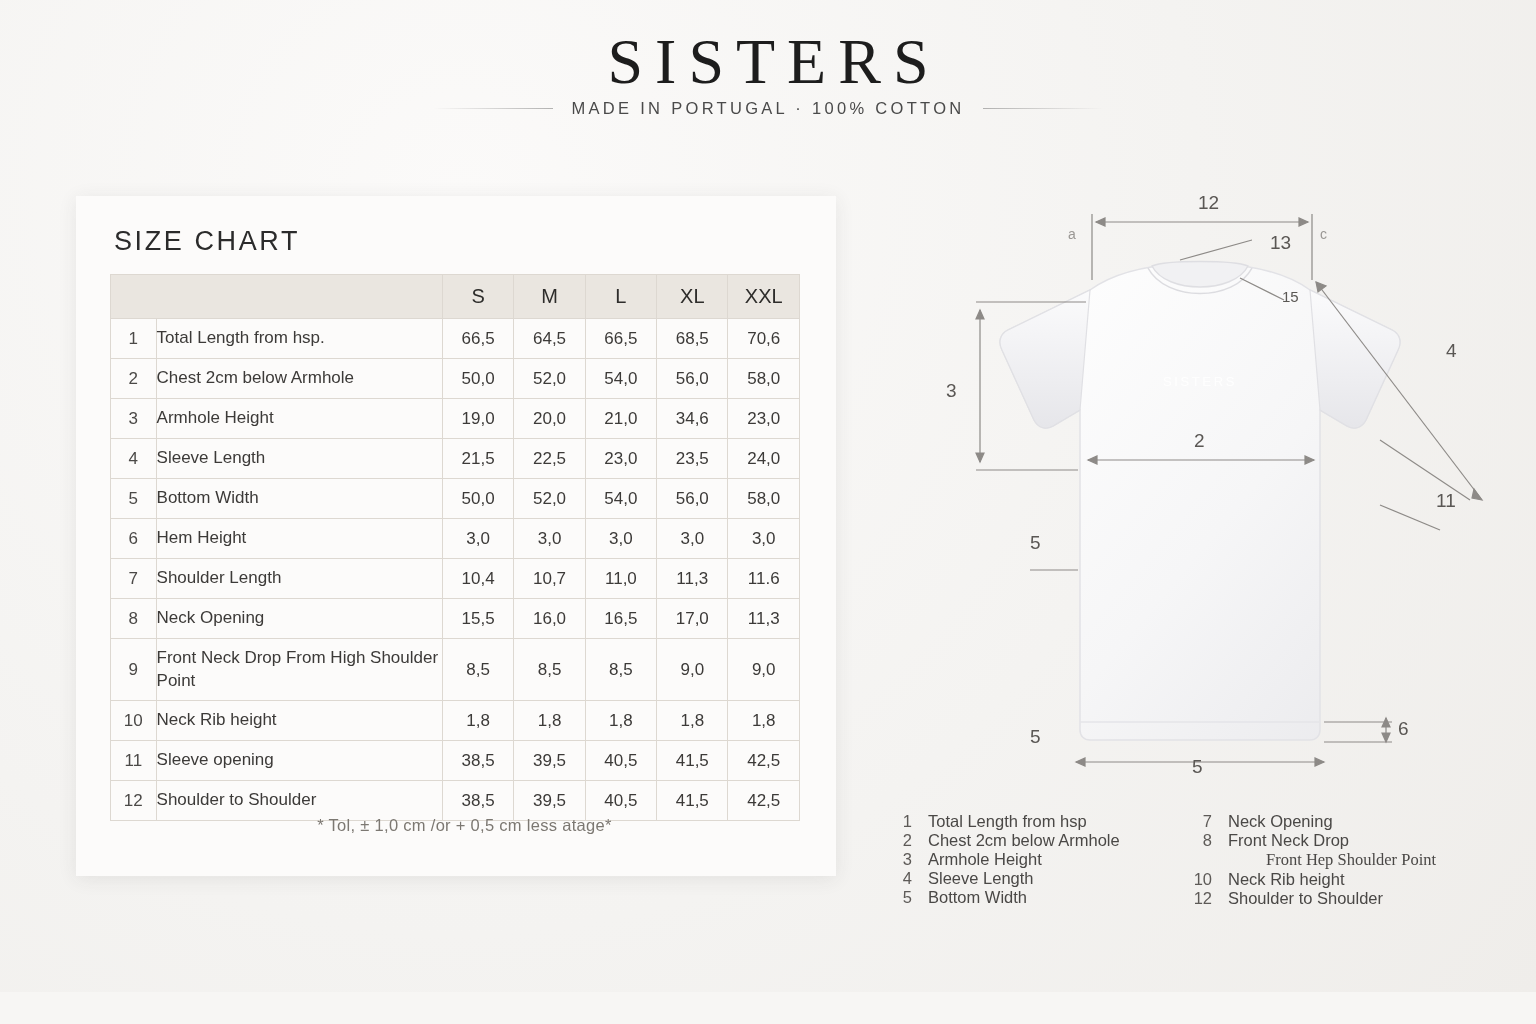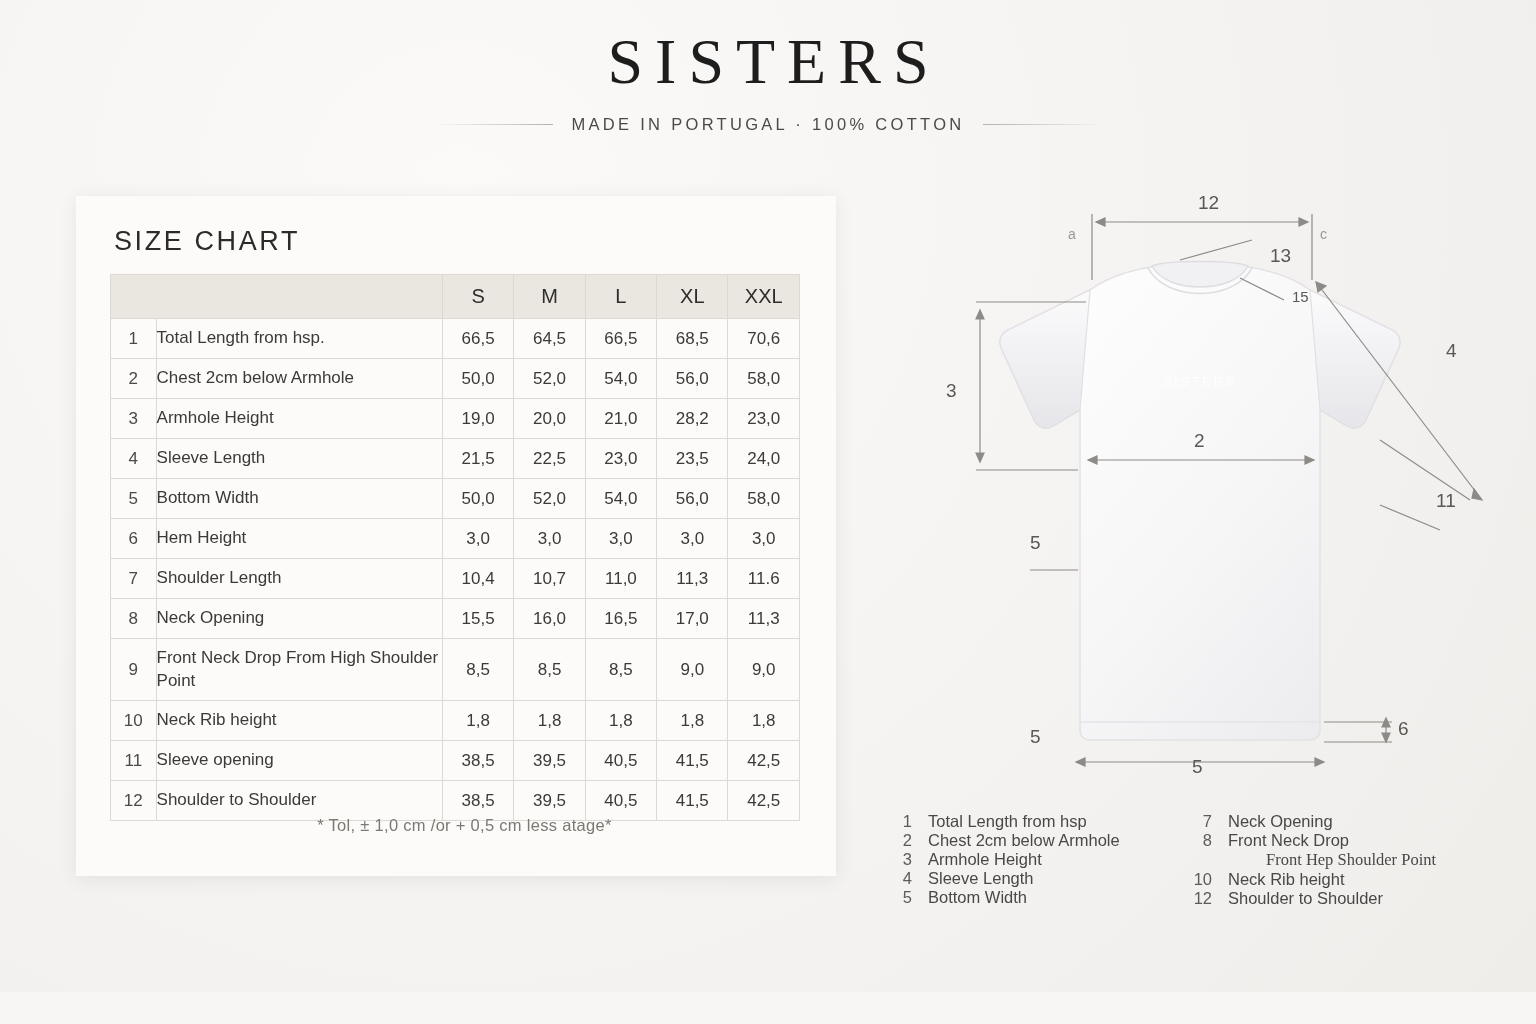--- a/index.html
+++ b/index.html
@@ -26,21 +26,21 @@
   .brand-title {
     font-family: "Liberation Serif", serif;
     font-size: 64px;
     letter-spacing: 12px;
     font-weight: 400;
     color: #1d1d1d;
     line-height: 1.05;
     padding-left: 12px;
   }
   .brand-sub-wrap {
-    margin-top: 20px;
+    margin-top: 4px;
     display: flex;
     align-items: center;
     justify-content: center;
     gap: 18px;
   }
   .rule {
     width: 120px; height: 1px;
     background: linear-gradient(to right, rgba(120,120,120,0), rgba(120,120,120,.55));
   }
   .rule.right {
@@ -186,21 +186,21 @@
             <td class="val">54,0</td>
             <td class="val">56,0</td>
             <td class="val">58,0</td>
           </tr>
           <tr>
             <td class="idx">3</td>
             <td class="label">Armhole Height</td>
             <td class="val">19,0</td>
             <td class="val">20,0</td>
             <td class="val">21,0</td>
-            <td class="val">28,2</td>
+            <td class="val">34,6</td>
             <td class="val">23,0</td>
           </tr>
           <tr>
             <td class="idx">4</td>
             <td class="label">Sleeve Length</td>
             <td class="val">21,5</td>
             <td class="val">22,5</td>
             <td class="val">23,0</td>
             <td class="val">23,5</td>
             <td class="val">24,0</td>
@@ -343,22 +343,22 @@
         <path d="M506,548 L506,572"></path>
         <path d="M506,548 l-4,9 l8,0 Z" fill="#8d8a87"></path>
         <path d="M506,572 l-4,-9 l8,0 Z" fill="#8d8a87"></path>
         <path d="M444,552 L512,552 M444,572 L512,572"></path>
 
         <path d="M150,400 L198,400" stroke-dasharray="0"></path>
       </g>
     </svg>
 
     <div class="dim" style="left:318px; top:22px;">12</div>
-    <div class="dim" style="left:390px; top:75px;">13</div>
-    <div class="dim" style="left:412px; top:118px; font-size:15px;">15</div>
+    <div class="dim" style="left:390px; top:62px;">13</div>
+    <div class="dim" style="left:402px; top:118px; font-size:15px;">15</div>
     <div class="dim" style="left:66px;  top:210px;">3</div>
     <div class="dim" style="left:566px; top:170px;">4</div>
     <div class="dim" style="left:314px; top:260px;">2</div>
     <div class="dim" style="left:556px; top:320px;">11</div>
     <div class="dim" style="left:150px; top:362px;">5</div>
     <div class="dim" style="left:150px; top:556px;">5</div>
     <div class="dim" style="left:312px; top:586px;">5</div>
     <div class="dim" style="left:518px; top:548px;">6</div>
     <div class="dim" style="left:188px; top:56px; font-size:14px; color:#9a9794;">a</div>
     <div class="dim" style="left:440px; top:56px; font-size:14px; color:#9a9794;">c</div>

